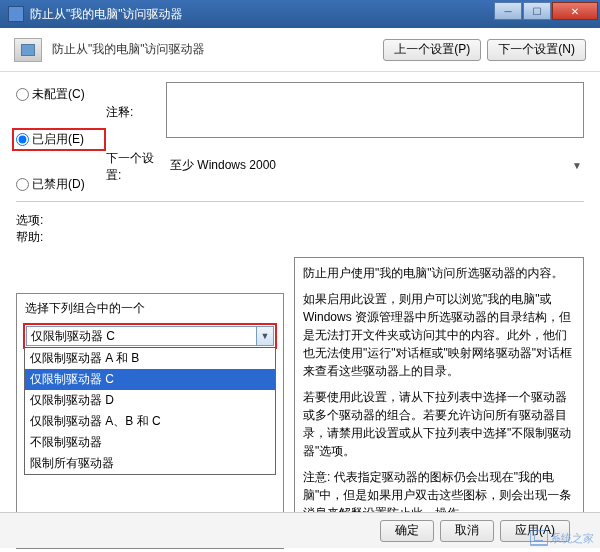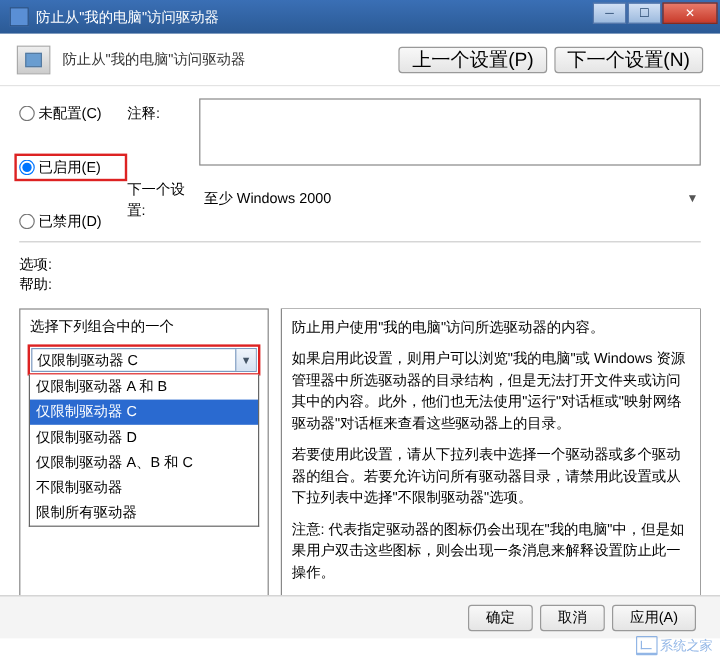--- a/index.html
+++ b/index.html
@@ -12,61 +12,61 @@
   .win-btn { width: 28px; height: 18px; margin-left: 1px; display:flex; align-items:center; justify-content:center; font-size:10px; font-family: Arial; }
   .win-min { background: linear-gradient(#d2e1f5,#9cb9dd); border:1px solid #5577aa; color:#2a4a70;}
   .win-max { background: linear-gradient(#d2e1f5,#9cb9dd); border:1px solid #5577aa; color:#2a4a70;}
   .win-close { background: linear-gradient(#e87a6a,#c83a2a); border:1px solid #8a2a1a; color:#fff; width:46px;}
   
   .header { height: 44px; border-bottom: 1px solid #ddd; display: flex; align-items: center; padding: 0 14px; background:#fff; }
   .header-icon { width: 28px; height: 24px; border:1px solid #aaa; background: linear-gradient(#eee,#ccc); margin-right: 10px; display:flex; align-items:center; justify-content:center;}
   .header-icon-inner { width:14px; height:12px; background:#6a9dd0; border:1px solid #557aa0;}
   .header-title { font-size: 12px; color: #333; flex:1; }
   .nav-btns { display:flex; gap:6px; }
-  .nav-btn { height: 22px; padding: 0 10px; font-size:16px; background: linear-gradient(#f8f8f8,#e5e5e5); border:1px solid #999; border-radius:3px; }
+  .nav-btn { height: 22px; padding: 0 10px; font-size:12px; background: linear-gradient(#f8f8f8,#e5e5e5); border:1px solid #999; border-radius:3px; }
   
   .content { padding: 10px 16px; background:#fff; }
   
   .row { display:flex; margin-bottom: 6px; align-items:flex-start; }
   .radio-col { width: 90px; display:flex; flex-direction:column; gap:25px; padding-top:4px;}
   .radio-item { display:flex; align-items:center; gap:3px; cursor:pointer;}
   .radio-item input { margin:0; }
   .radio-item label { font-size:12px; }
   .enabled-box { border: 2px solid #d22; padding: 1px 4px 1px 2px; margin-left:-4px; }
   
   .right-col { flex:1; }
-  .field-row { display:flex; align-items:flex-start; margin-bottom:8px; }
+  .field-row { display:flex; align-items:center; margin-bottom:8px; }
   .field-label { width: 60px; padding-top:4px; }
   .comment-area { flex:1; height:56px; border:1px solid #888; background:#fff; resize:none; overflow-y:scroll; font-family:inherit; font-size:12px; padding:2px;}
   .platform-row { display:flex; align-items:center; }
   .platform-text { margin-left: 4px; }
   .down-caret { margin-left:auto; margin-right:2px; color:#555; font-size:10px; cursor:pointer;}
   
   .divider { border-top:1px solid #ccc; margin: 8px 0 10px; }
   
   .midlabels { display:flex; margin-bottom:11px;flex-direction:column; }
   .midlabels div:first-child { width: 248px; }
   
   .panels { display:flex; gap:10px; }
-  .panel-left { width: 208px; height: 256px; border:1px solid #888; background:#fff; position:relative; overflow:hidden; overflow-y:auto;}
+  .panel-left { width: 268px; height: 256px; border:1px solid #888; background:#fff; position:relative; overflow:hidden; overflow-y:auto;margin-top:36px;}
   .panel-right { flex:1; height: 256px; border:1px solid #888; background:#fff; padding: 6px 8px; overflow-y:auto; line-height:1.5; font-size:12px;}
   .panel-right p { margin-bottom: 8px; }
   
   .panel-left-inner { padding: 6px 8px; }
   .combo-label { margin-bottom: 6px; }
   
   .combo-box-wrap { border: 2px solid #d22; padding: 1px; margin:0 -2px 0 -2px;}
   .combo-box { height: 20px; border:1px solid #7a9ac0; background:#fff; display:flex; align-items:center; padding-left:4px; position:relative; cursor:pointer;}
   .combo-arrow { position:absolute; right:0; top:0; height:18px; width:17px; border-left:1px solid #7a9ac0; background:linear-gradient(#f0f5fb,#d5e2f2); display:flex; align-items:center; justify-content:center; font-size:9px; color:#456;}
   
   .dropdown { border:1px solid #666; border-top:none; margin: -1px -1px 0 -1px; background:#fff;}
   .dd-item { padding: 2px 5px; font-size:12px; cursor:pointer;}
   .dd-item.sel { background:#2a6ad0; color:#fff;}
   
-  .footer { position:absolute; bottom:20px; left:0; right:0; height:36px; border-top:1px solid #ccc; display:flex; align-items:center; justify-content:flex-end; padding-right:20px; gap:6px; background:#f4f4f4;}
+  .footer { position:absolute; bottom:4px; left:0; right:0; height:36px; border-top:1px solid #ccc; display:flex; align-items:center; justify-content:flex-end; padding-right:30px; gap:6px; background:#f4f4f4;}
   .btn { height:22px; padding: 0 14px; font-size:12px; background:linear-gradient(#f8f8f8,#e5e5e5); border:1px solid #999; border-radius:3px;}
   
   .watermark { position:absolute; right:6px; bottom:6px; opacity:0.6; font-size:11px; color:#4a86d6; display:flex; align-items:center; gap:2px;}
   .wm-icon { width:18px; height:16px; border:1.5px solid #4a86d6; border-bottom:2px solid #4a86d6; border-radius:1px; position:relative;}
   .wm-icon::after { content:""; position:absolute; left:3px; top:3px; width:8px; height:6px; border:1.5px solid #4a86d6; border-top:none; border-right:none;}
   
   
   .panel-left::-webkit-scrollbar, .panel-right::-webkit-scrollbar, .comment-area::-webkit-scrollbar { width:16px; }
   .panel-left::-webkit-scrollbar-track, .panel-right::-webkit-scrollbar-track, .comment-area::-webkit-scrollbar-track { background:#f0f0f0; }
   .panel-left::-webkit-scrollbar-thumb, .panel-right::-webkit-scrollbar-thumb, .comment-area::-webkit-scrollbar-thumb { background:#c8c8c8; border:1px solid #aaa;}

